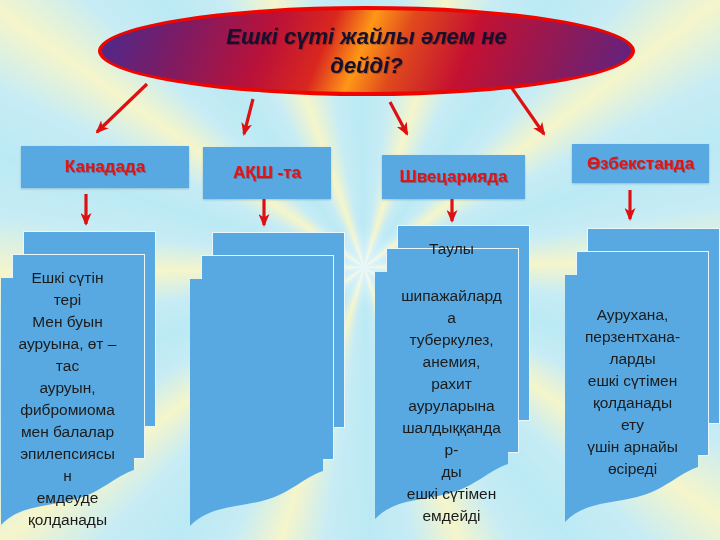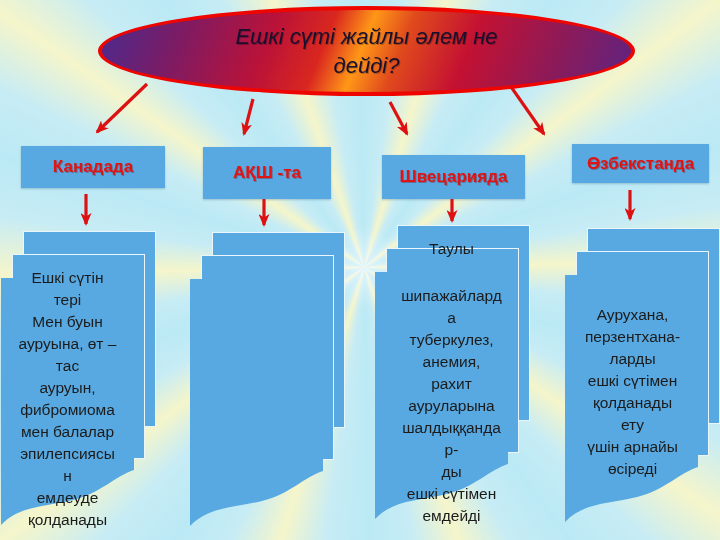--- a/index.html
+++ b/index.html
@@ -33,21 +33,21 @@
     background: linear-gradient(112deg,
       #472b91 0%, #7e1b63 16%, #bb1238 32%, #d9271f 42%,
       #ff9717 49%, #e04a1c 56%, #c41132 68%, #8d1a58 84%, #5b2485 100%);
     display: flex; align-items: center; justify-content: center;
     z-index: 6;
   }
   .title-text {
     width: 310px;
     text-align: center;
     font-size: 22px;
-    font-weight: normal;
+    font-weight: bold;
     font-style: italic;
     line-height: 1.32;
     color: #16102e;
     text-shadow: 1px 1px 0 rgba(0,0,0,0.25);
   }
 
   
   svg.connectors {
     position: absolute; left: 0; top: 0;
     width: 720px; height: 540px;
@@ -60,21 +60,21 @@
     position: absolute;
     background: #58a9e1;
     display: flex; align-items: center; justify-content: center;
     font-weight: bold;
     font-size: 17px;
     color: #e01414;
     text-shadow: 1px 1px 0 rgba(130,0,0,0.35);
     z-index: 5;
     box-shadow: 0 1px 2px rgba(60,110,150,0.35);
   }
-  .cb1 { left: 21px;  top: 146px; width: 144px; height: 42px; }
+  .cb1 { left: 21px;  top: 146px; width: 168px; height: 42px; }
   .cb2 { left: 203px; top: 147px; width: 128px; height: 52px; }
   .cb3 { left: 382px; top: 146px; width: 143px; height: 44px; margin-top: 9px; }
   .cb4 { left: 560px; top: 144px; width: 137px; height: 39px; margin-left: 12px; }
 
   
   .stack { position: absolute; width: 180px; height: 300px; }
   .st1 { left: 1px;   top: 231px; }
   .st2 { left: 190px; top: 232px; }
   .st3 { left: 375px; top: 225px; }
   .st4 { left: 565px; top: 228px; }

